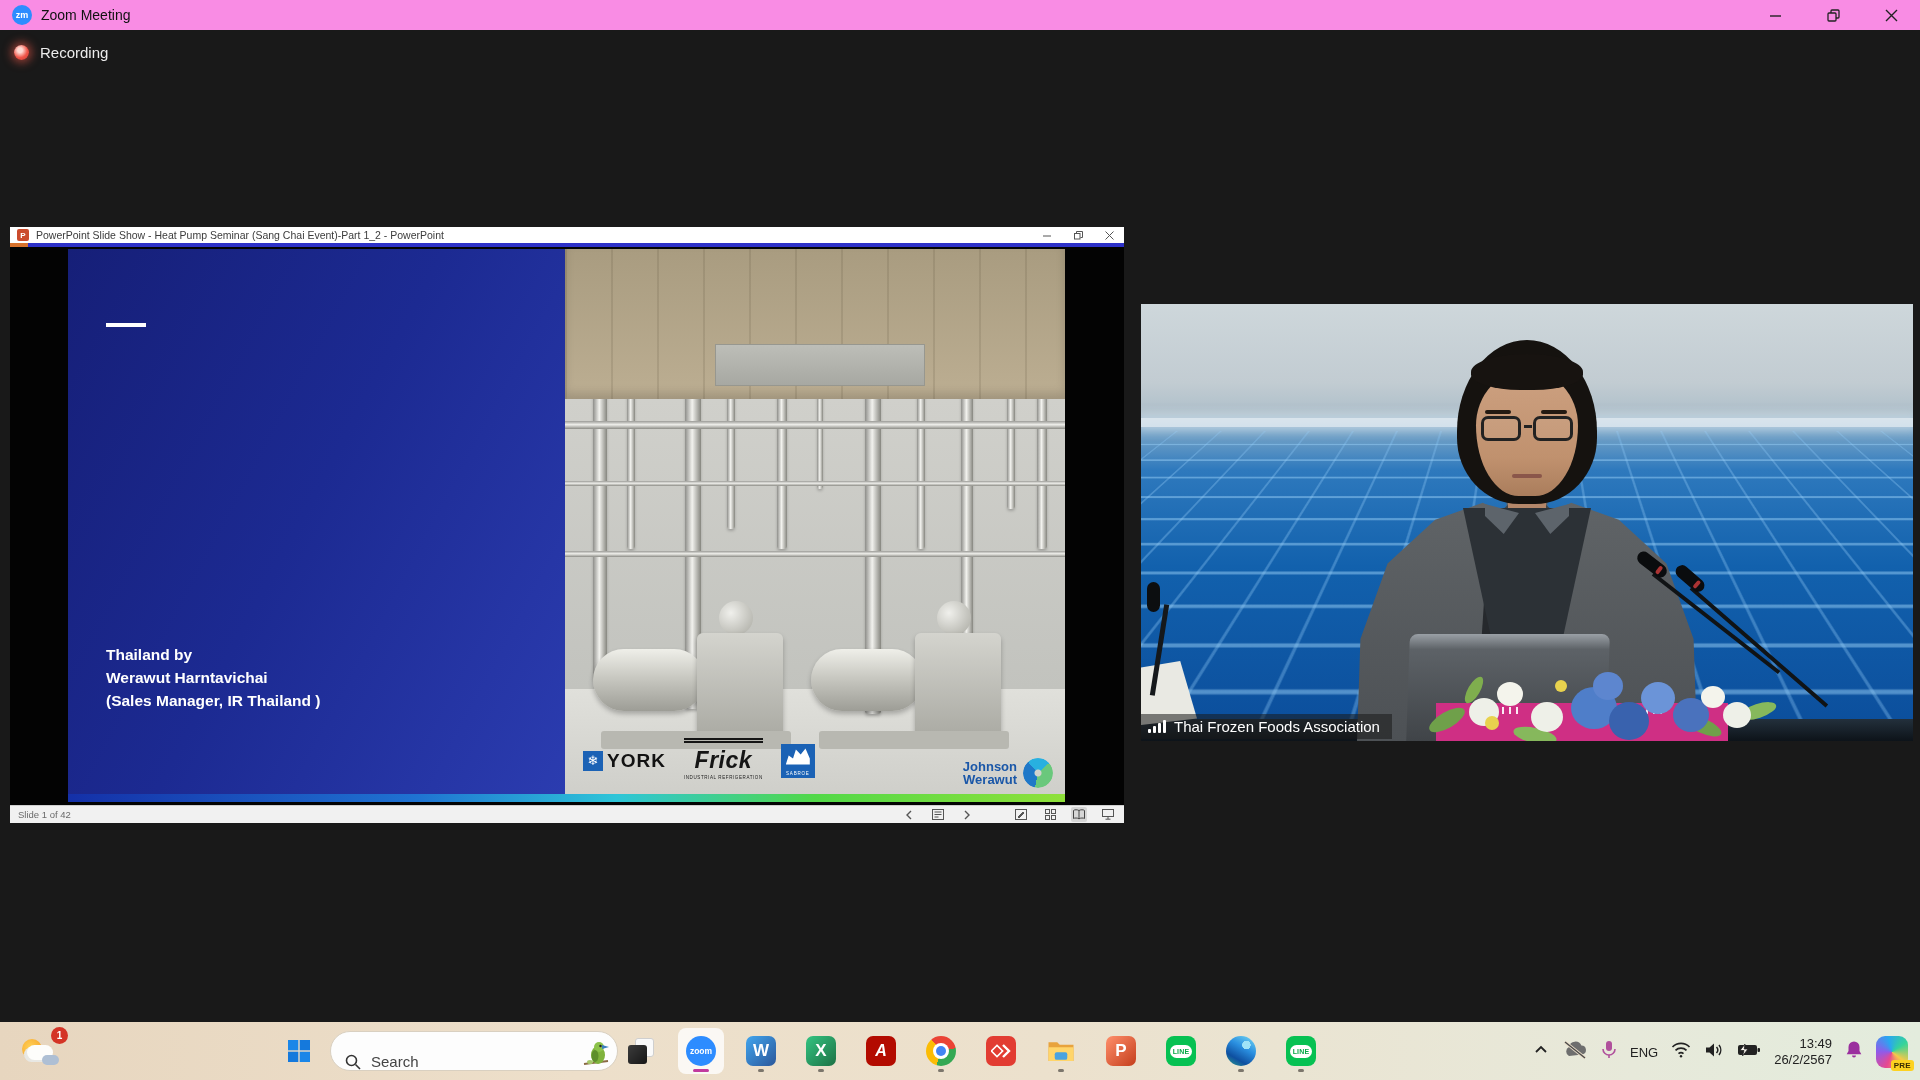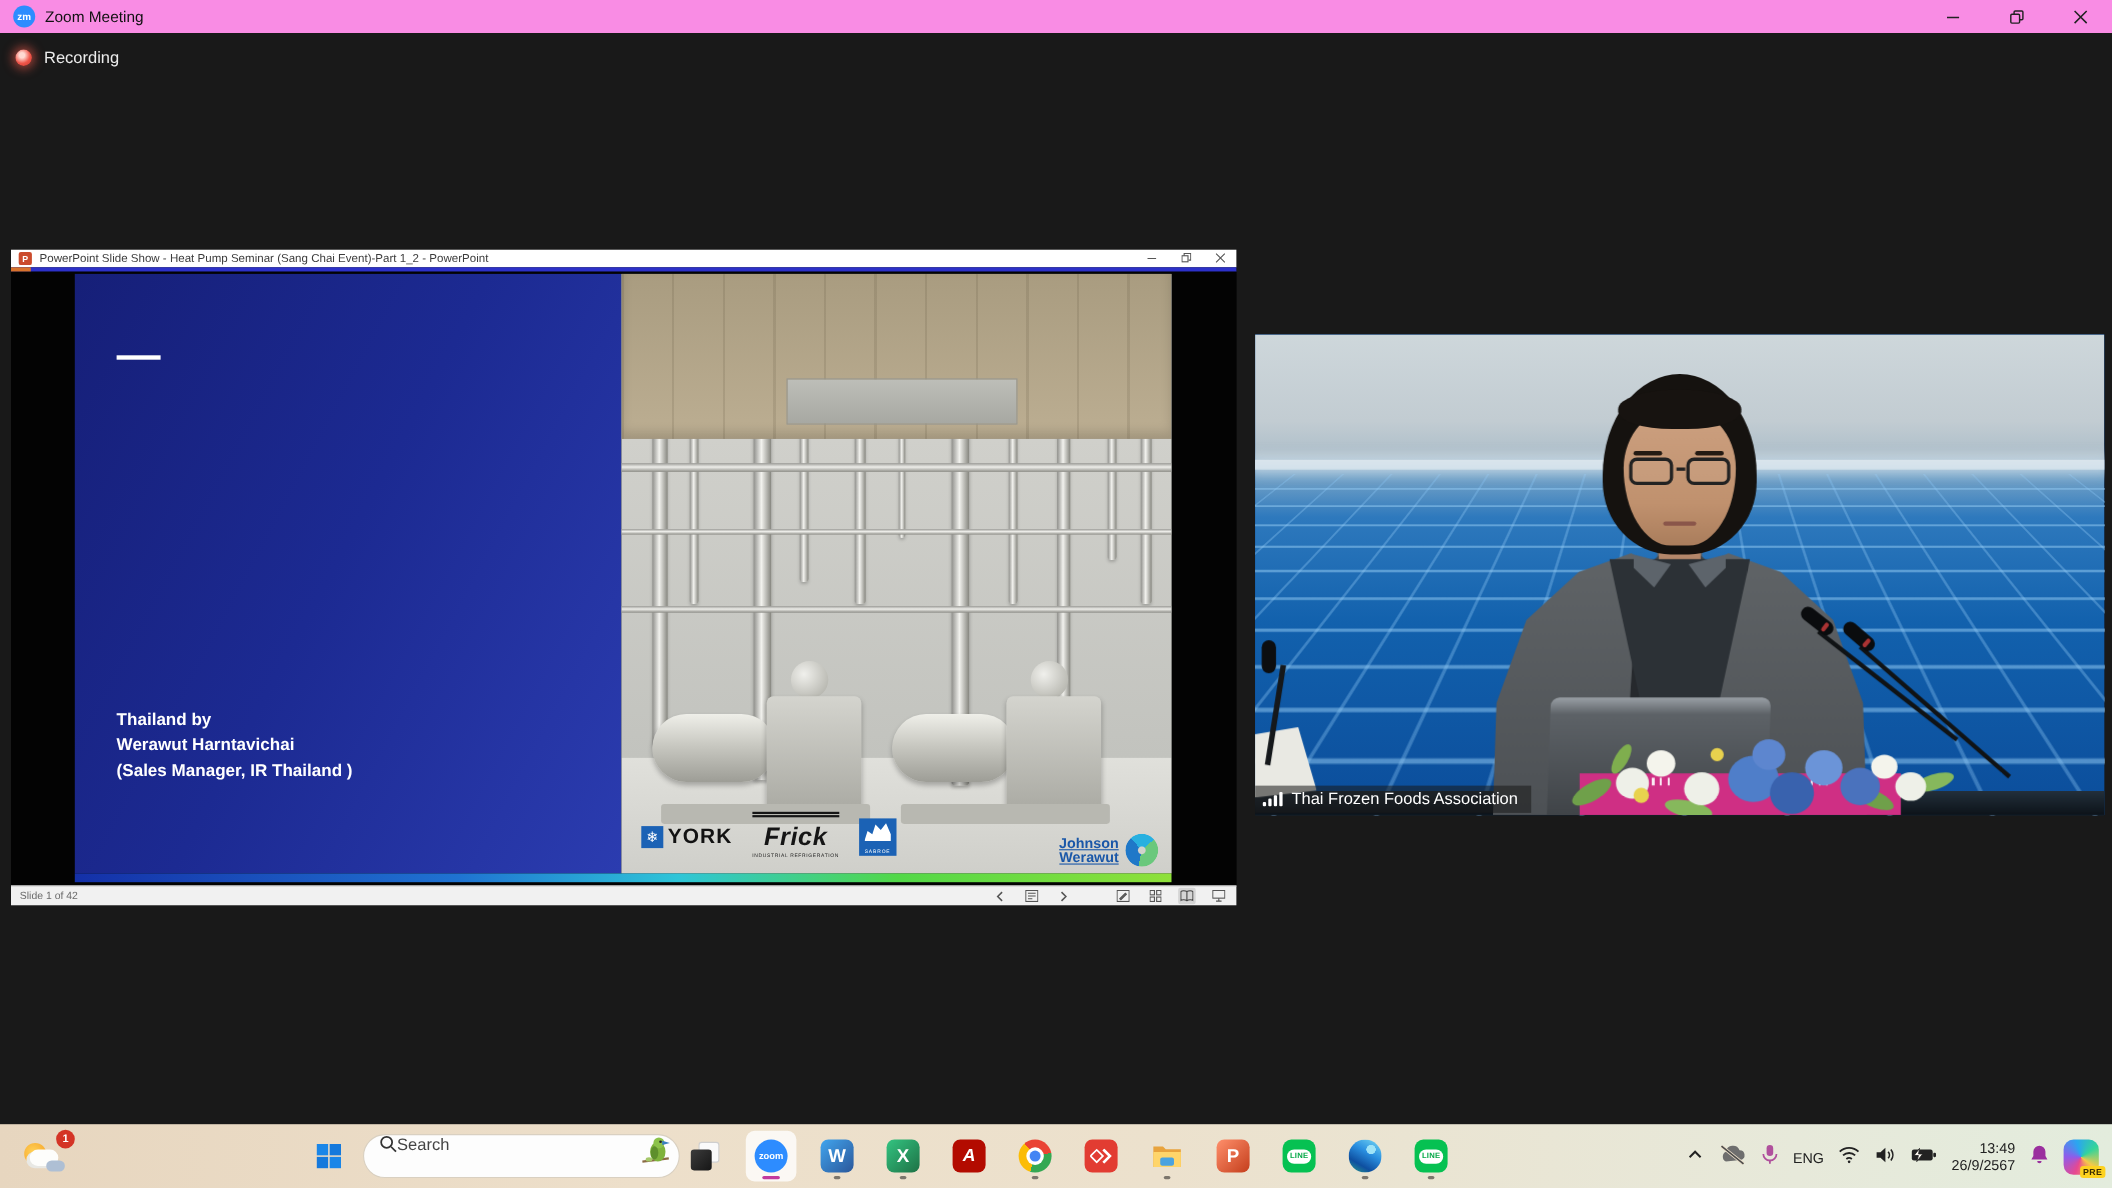--- a/index.html
+++ b/index.html
@@ -83,21 +83,21 @@
   .frick { position:relative; text-align:center; padding-top:4px; border-top:2px solid #151515; }
   .frick::before { content:""; position:absolute; left:0; right:0; top:-5px; height:1.5px; background:#151515; }
   .frick-word { font-size:23px; font-weight:900; font-style:italic; color:#151515; letter-spacing:.5px; }
   .frick-sub { font-size:4.5px; letter-spacing:.6px; color:#202020; margin-top:1px; }
   .sabroe-sq { position:relative; width:34px; height:34px; background:#1b62b5; }
   .sabroe-bear { position:absolute; left:5px; top:4px; width:24px; height:20px; background:#fff;
     clip-path:polygon(0 85%, 12% 40%, 30% 55%, 42% 10%, 62% 35%, 82% 5%, 100% 55%, 100% 85%); }
   .sabroe-word { position:absolute; left:0; right:0; bottom:2px; text-align:center;
     color:#fff; font-size:4.5px; letter-spacing:.8px; }
   .jc-logo { position:absolute; right:12px; bottom:6px; display:flex; align-items:center; gap:6px; }
-  .jc-text { text-align:right; color:#1a57a8; font-size:13px; font-weight:bold; line-height:13px;text-decoration:underline; }
+  .jc-text { text-align:right; color:#1a57a8; font-size:13px; font-weight:bold; line-height:13px; }
   .jc-swirl { width:30px; height:30px; border-radius:50%;
     background:conic-gradient(from 120deg, #6ac87c 0 20%, #1f78c8 20% 55%, #28b0e0 55% 80%, #6ac87c 80% 100%);
     -webkit-mask:radial-gradient(circle, transparent 0 3px, #000 4px);
             mask:radial-gradient(circle, transparent 0 3px, #000 4px); }
   
   .ppt-statusbar { position:absolute; left:0; bottom:0; right:0; height:18px; background:#f1f1f1;
     border-top:1px solid #cfcfcf; display:flex; align-items:center; justify-content:space-between;
     padding:0 8px; }
   .ppt-status-left { font-size:9.5px; color:#6a6a6a; }
   .ppt-status-icons { display:flex; align-items:center; gap:13px; }
@@ -179,21 +179,21 @@
   .tb-center { position:absolute; left:276px; top:6px; height:46px; display:flex; align-items:center; }
   .tb-slot { width:46px; height:46px; display:flex; align-items:center; justify-content:center;
     position:relative; flex:none; }
   .tb-slot + .tb-slot { margin-left:14px; }
   .tb-slot.active { background:rgba(255,255,255,.78); border-radius:8px; }
   .dot-ind { position:absolute; bottom:2px; left:50%; transform:translateX(-50%);
     width:6px; height:3px; border-radius:2px; background:#7c766c; }
   .active-ind { position:absolute; bottom:2px; left:50%; transform:translateX(-50%);
     width:16px; height:3px; border-radius:2px; background:#c23a9e; }
   .search-pill { width:288px; height:40px; border-radius:20px; background:#fdfdfd; border:1px solid #d9d0c1;
-    display:flex; align-items:flex-start; padding:0 5px 0 14px; margin-left:8px; flex:none; }
+    display:flex; align-items:flex-end; padding:0 5px 0 14px; gap:10px; margin-left:8px; flex:none; }
   .search-input { border:none; outline:none; background:transparent; font-size:15px; color:#333;
     width:170px; font-family:"Liberation Sans", sans-serif; }
   .search-input::placeholder { color:#444; opacity:1; }
   .search-bird { width:30px; height:30px; margin-left:auto; }
   .ic { display:block; }
   .ic-sq-letter { border-radius:7px; color:#fff; font-weight:bold; display:flex;
     align-items:center; justify-content:center; }
   .ic-zoom { width:30px; height:30px; border-radius:50%; background:#2d8cff; color:#fff;
     font-size:8.5px; font-weight:bold; display:flex; align-items:center; justify-content:center; }
   .ic-chrome { width:30px; height:30px; border-radius:50%; position:relative;
@@ -605,21 +605,21 @@
       </span>
       <span>
         <svg width="24" height="14" viewBox="0 0 24 14">
           <rect x="1" y="2" width="19" height="10" rx="2" fill="#222"></rect>
           <rect x="20.5" y="5" width="2.5" height="4" rx="1" fill="#222"></rect>
           <path d="M8 1 L3 7.5 H7 L5.5 13 L11 6 H7.2 Z" fill="#fdf9f2" stroke="#222" stroke-width="0.8"></path>
         </svg>
       </span>
       <span class="tray-clock">
         <div>13:49</div>
-        <div>26/9/2567</div>
+        <div>26/2/2567</div>
       </span>
       <span>
         <svg width="18" height="20" viewBox="0 0 18 20">
           <path d="M9 1.5 a5.5 5.5 0 0 1 5.5 5.5 v4 l1.8 3.2 H1.7 L3.5 11 v-4 A5.5 5.5 0 0 1 9 1.5 Z" fill="#9a2f9e"></path>
           <path d="M7 15.5 a2 2 0 0 0 4 0" fill="#9a2f9e"></path>
         </svg>
       </span>
       <span style="position:relative">
         <div class="ic-copilot"></div>
         <div class="pre-badge">PRE</div>

